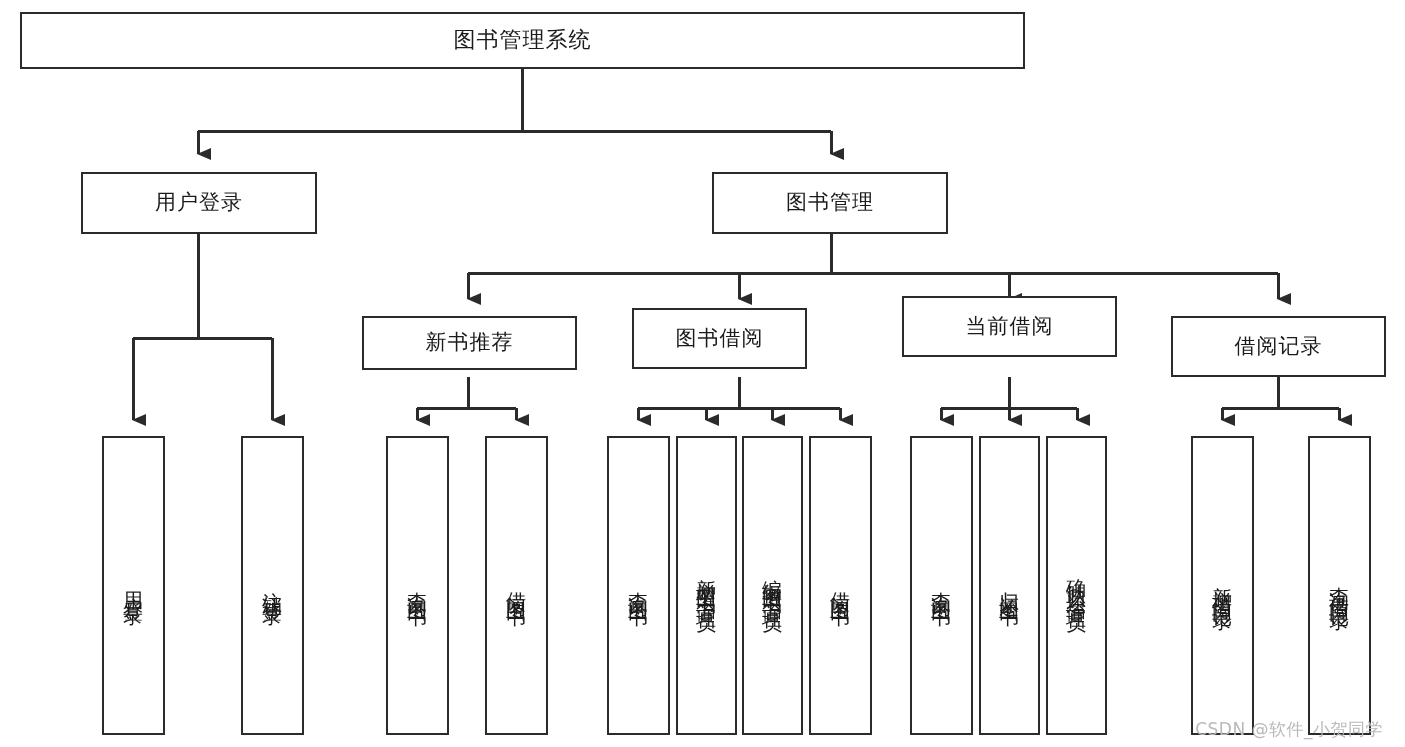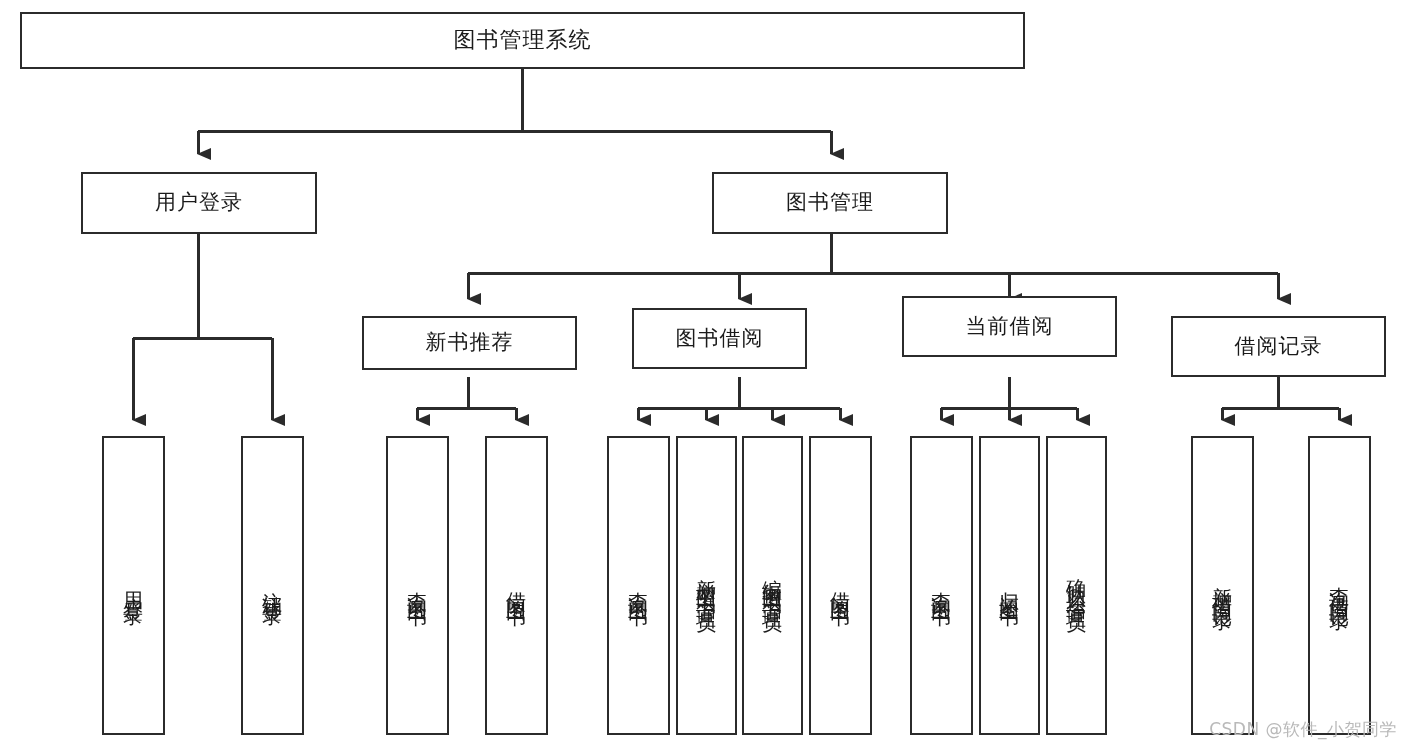--- a/index.html
+++ b/index.html
@@ -51,21 +51,21 @@
     text-orientation:upright;
     letter-spacing:5px;
     white-space:nowrap;
     line-height:1;
     display:block;
   }
   .node.h .htext{white-space:nowrap;display:block;}
 
   #watermark{
     position:absolute;
-    right:8px;
+    right:22px;
     bottom:6px;
     font-size:17px;
     color:#b9b9b9;
     letter-spacing:0.5px;
     white-space:nowrap;
     user-select:none;
     text-align:right;
   }
 </style>
 </head>

